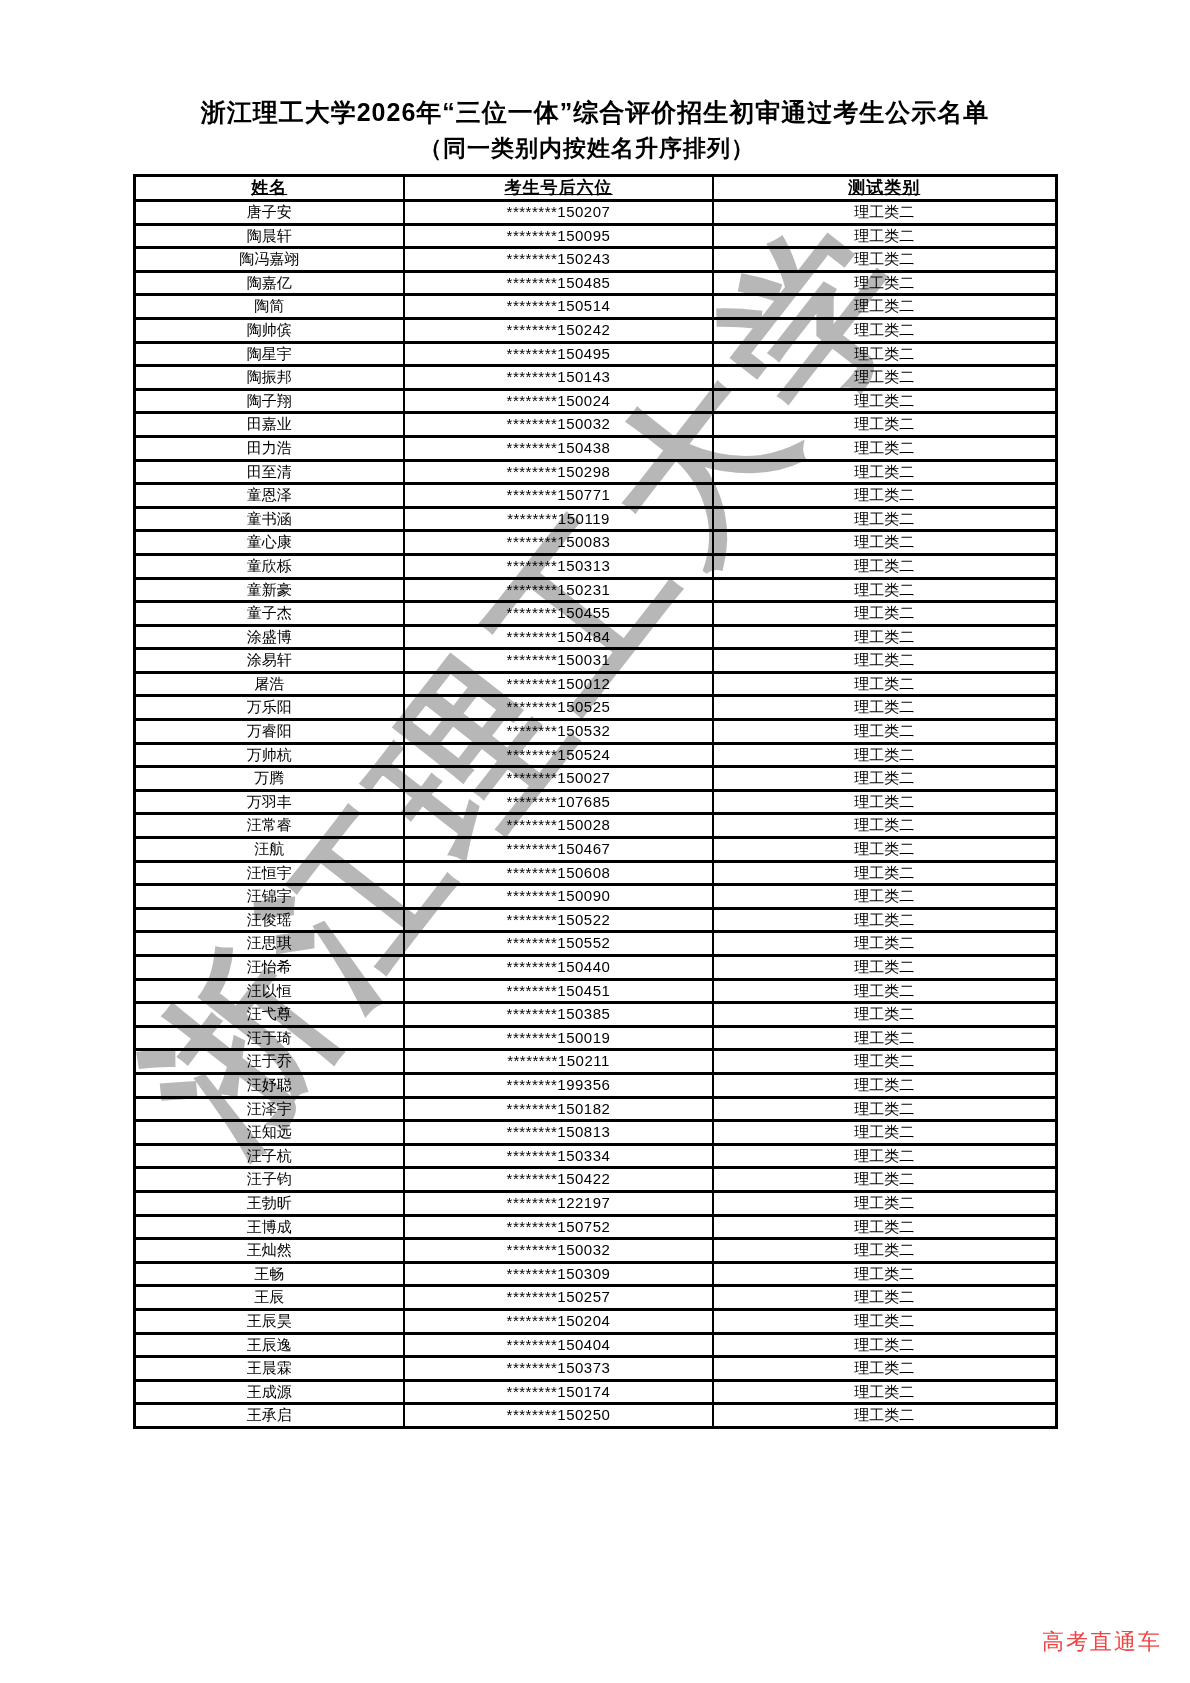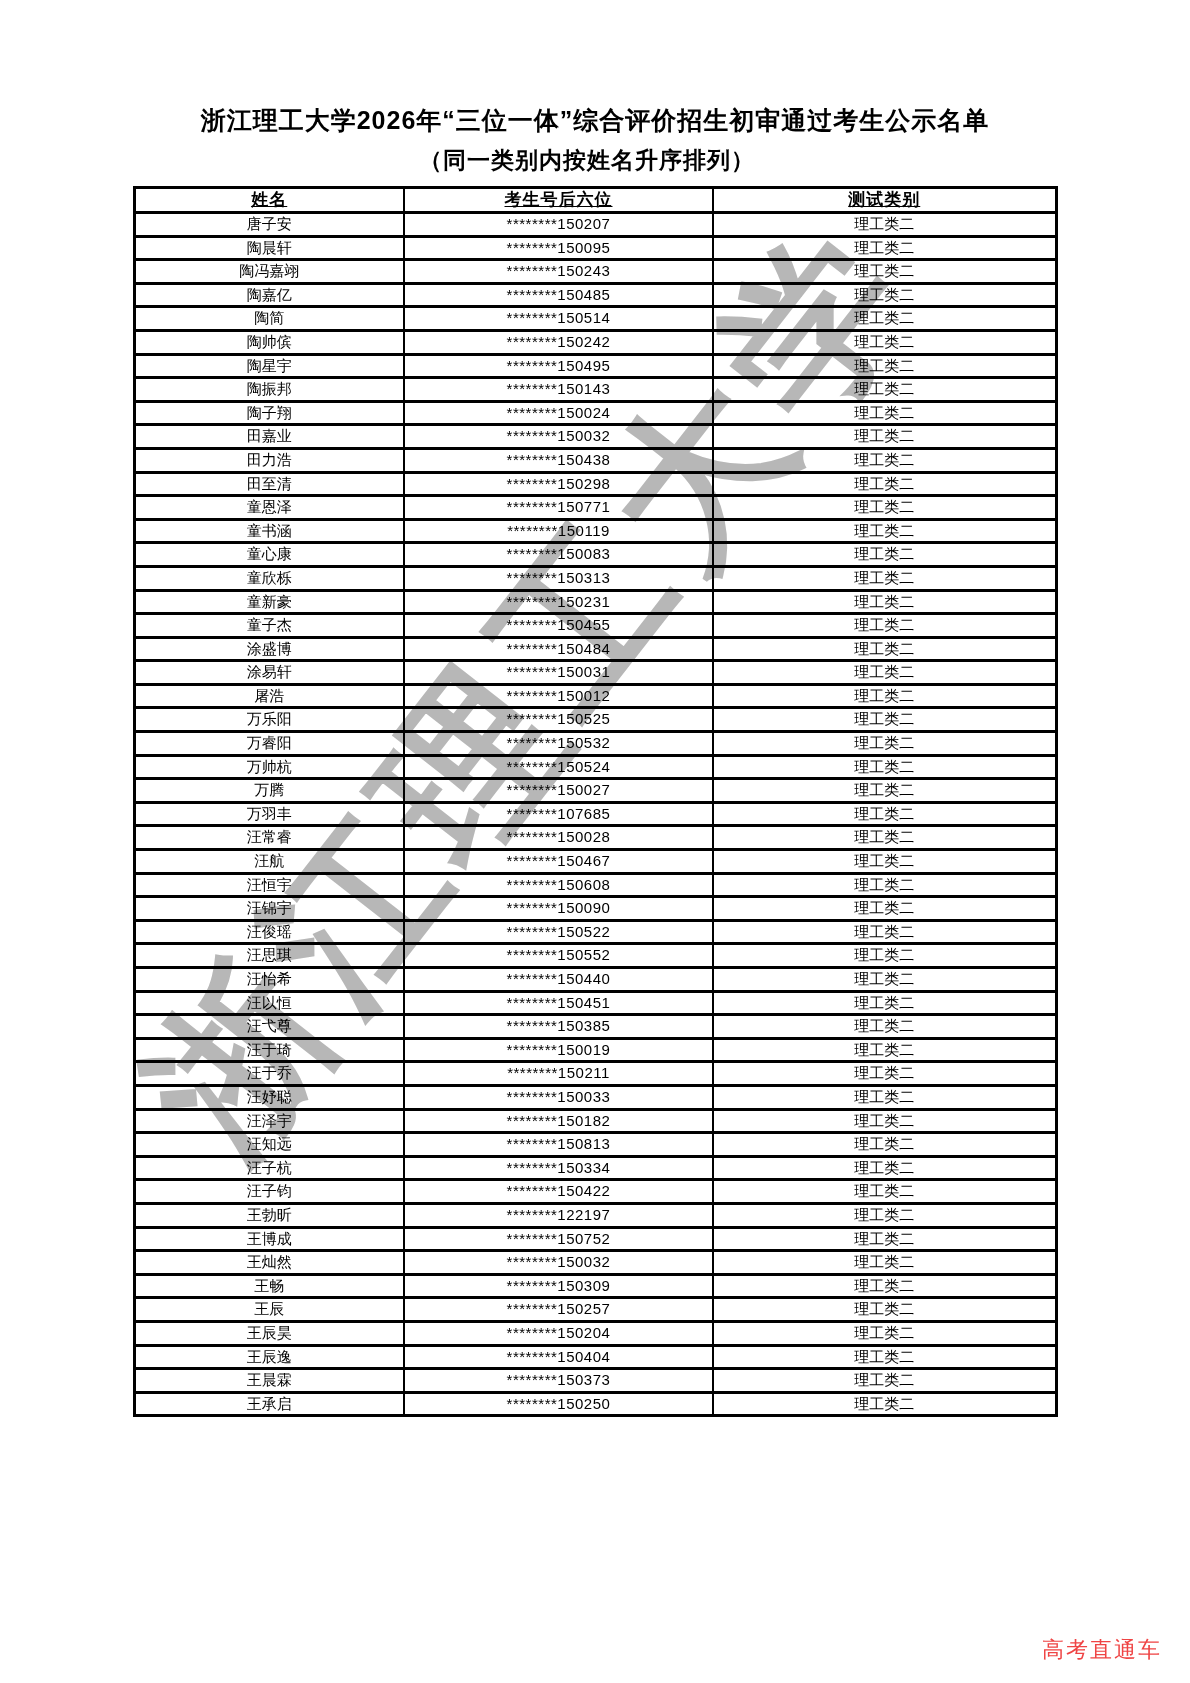--- a/index.html
+++ b/index.html
@@ -26,21 +26,21 @@
     letter-spacing:14px;
     color:#ababab;
     opacity:.85;
     white-space:nowrap;
     z-index:0;
     line-height:1;
     pointer-events:none;
   }
   .content{position:relative;z-index:1;}
   .title{
-    margin:8px;
+    margin:0;
     padding-top:96px;
     text-align:center;
     font-size:25px;
     font-weight:700;
     letter-spacing:1px;
   }
   .subtitle{
     margin:4px 16px 10px 0;
     text-align:center;
     font-size:23px;
@@ -301,21 +301,21 @@
             <td class="num">********150019</td>
             <td>理工类二</td>
           </tr>
           <tr>
             <td>汪于乔</td>
             <td class="num">********150211</td>
             <td>理工类二</td>
           </tr>
           <tr>
             <td>汪妤聪</td>
-            <td class="num">********150033</td>
+            <td class="num">********199356</td>
             <td>理工类二</td>
           </tr>
           <tr>
             <td>汪泽宇</td>
             <td class="num">********150182</td>
             <td>理工类二</td>
           </tr>
           <tr>
             <td>汪知远</td>
             <td class="num">********150813</td>
@@ -362,20 +362,25 @@
             <td>理工类二</td>
           </tr>
           <tr>
             <td>王辰逸</td>
             <td class="num">********150404</td>
             <td>理工类二</td>
           </tr>
           <tr>
             <td>王晨霖</td>
             <td class="num">********150373</td>
+            <td>理工类二</td>
+          </tr>
+          <tr>
+            <td>王成源</td>
+            <td class="num">********150174</td>
             <td>理工类二</td>
           </tr>
           <tr>
             <td>王承启</td>
             <td class="num">********150250</td>
             <td>理工类二</td>
           </tr>
         </tbody>
     </table>
   </div>

